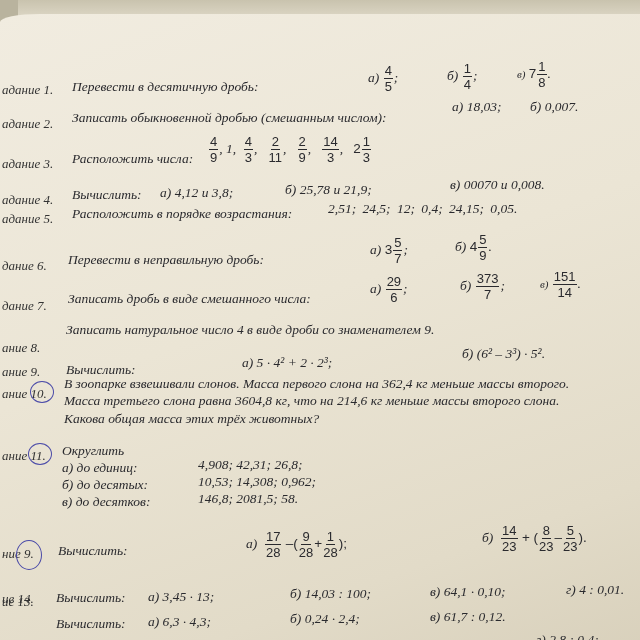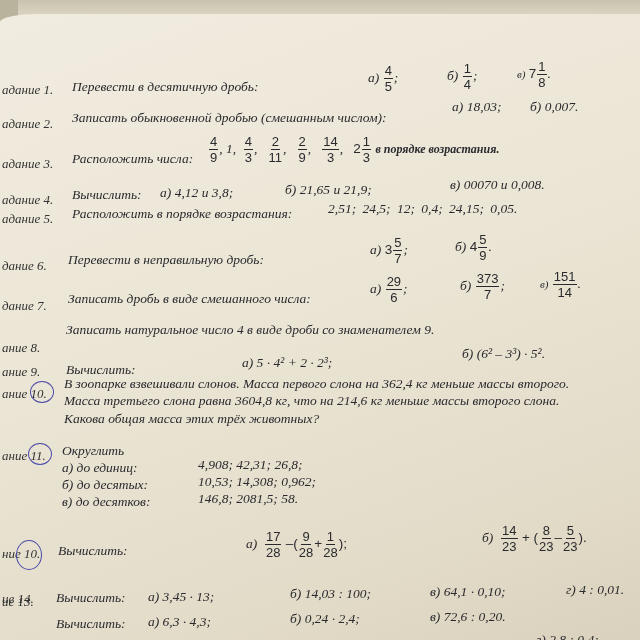--- a/index.html
+++ b/index.html
@@ -78,27 +78,26 @@
       <span class="d">9</span>
     </span><span>,</span>&nbsp;&nbsp;
   <span class="frac">
       <span class="n">14</span>
       <span class="d">3</span>
     </span><span>,</span>&nbsp;&nbsp;
   <span class="sans">2</span><span class="frac">
       <span class="n">1</span>
       <span class="d">3</span>
     </span>
-  <span style="font-size:12px;font-weight:bold">в порядке возрастания.</span>
 </div>
 
 <div class="lbl" style="left:2px;top:192px">адание 4.</div>
 <div class="task" style="left:72px;top:187px">Вычислить:</div>
 <div class="it" style="left:160px;top:185px"><span>а)</span> <span>4,12 и 3,8;</span></div>
-<div class="it" style="left:285px;top:182px"><span>б)</span> <span>21,65 и 21,9;</span></div>
+<div class="it" style="left:285px;top:182px"><span>б)</span> <span>25,78 и 21,9;</span></div>
 <div class="it" style="left:450px;top:177px"><span>в)</span> <span>00070 и 0,008.</span></div>
 
 <div class="lbl" style="left:2px;top:211px">адание 5.</div>
 <div class="task" style="left:72px;top:206px">Расположить в порядке возрастания:</div>
 <div class="it" style="left:328px;top:201px;word-spacing:3px">2,51;  24,5;  12;  0,4;  24,15;  0,05.</div>
 
 <div class="lbl" style="left:2px;top:258px">дание 6.</div>
 <div class="task" style="left:68px;top:252px">Перевести в неправильную дробь:</div>
 <div class="it" style="left:370px;top:236px">
   <span>а)</span>
@@ -156,21 +155,21 @@
 <div class="lbl" style="left:2px;top:448px">ание 11.</div>
 <div class="circle" style="left:28px;top:443px;width:22px;height:20px"></div>
 <div class="task" style="left:62px;top:443px">Округлить</div>
 <div class="task" style="left:62px;top:460px">а)  до единиц:</div>
 <div class="task" style="left:198px;top:457px">4,908;   42,31;   26,8;</div>
 <div class="task" style="left:62px;top:477px">б)  до десятых:</div>
 <div class="task" style="left:198px;top:474px">10,53;   14,308;   0,962;</div>
 <div class="task" style="left:62px;top:494px">в)  до десятков:</div>
 <div class="task" style="left:198px;top:491px">146,8;   2081,5;   58.</div>
 
-<div class="lbl" style="left:2px;top:546px">ние 10.</div>
+<div class="lbl" style="left:2px;top:546px">ние 9.</div>
 <div class="circle" style="left:16px;top:540px;width:24px;height:28px"></div>
 <div class="task" style="left:58px;top:543px">Вычислить:</div>
 <div class="it" style="left:246px;top:530px">
   <span>а)</span>&nbsp;
   <span class="frac">
       <span class="n">17</span>
       <span class="d">28</span>
     </span>
   <span class="sans">–(</span><span class="frac">
       <span class="n">9</span>
@@ -199,14 +198,14 @@
 <div class="task" style="left:56px;top:590px">Вычислить:</div>
 <div class="it" style="left:148px;top:589px">а)  3,45 · 13;</div>
 <div class="it" style="left:290px;top:586px">б)  14,03 : 100;</div>
 <div class="it" style="left:430px;top:584px">в)  64,1 · 0,10;</div>
 <div class="it" style="left:566px;top:582px">г)  4 : 0,01.</div>
 
 <div class="lbl" style="left:2px;top:591px">ие 14.</div>
 <div class="task" style="left:56px;top:616px">Вычислить:</div>
 <div class="it" style="left:148px;top:614px">а)  6,3 · 4,3;</div>
 <div class="it" style="left:290px;top:611px">б)  0,24 · 2,4;</div>
-<div class="it" style="left:430px;top:609px">в)  72,6 : 0,20.</div>
+<div class="it" style="left:430px;top:609px">в)  61,7 : 0,12.</div>
 <div class="it" style="left:536px;top:632px">г)  2,8 : 0,4;</div>
 
 </body></html>

